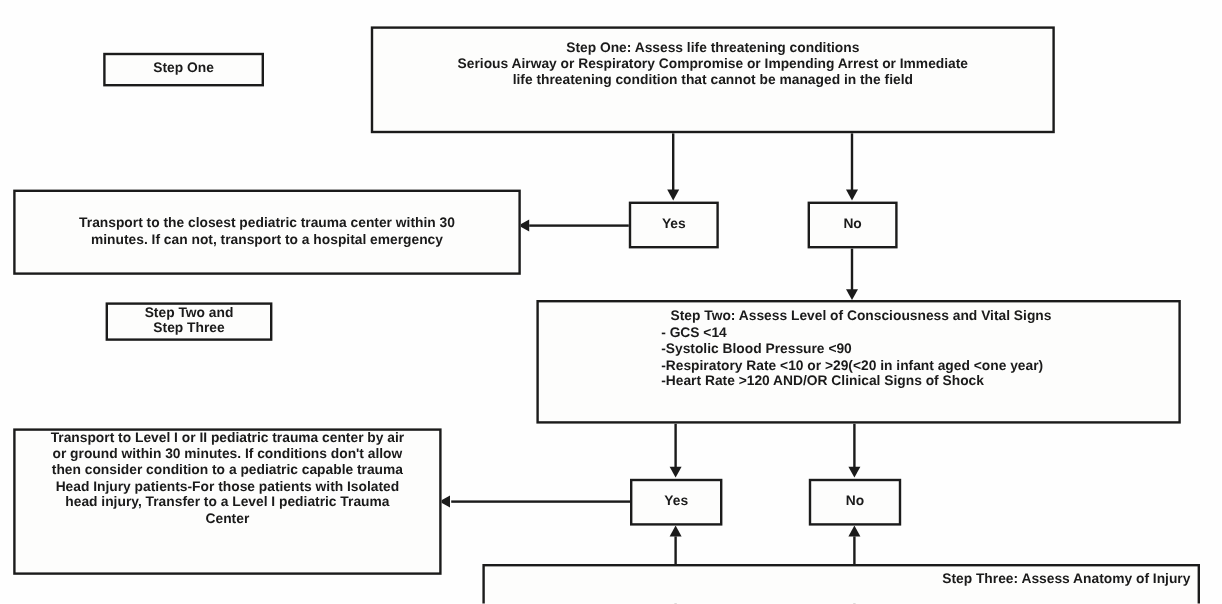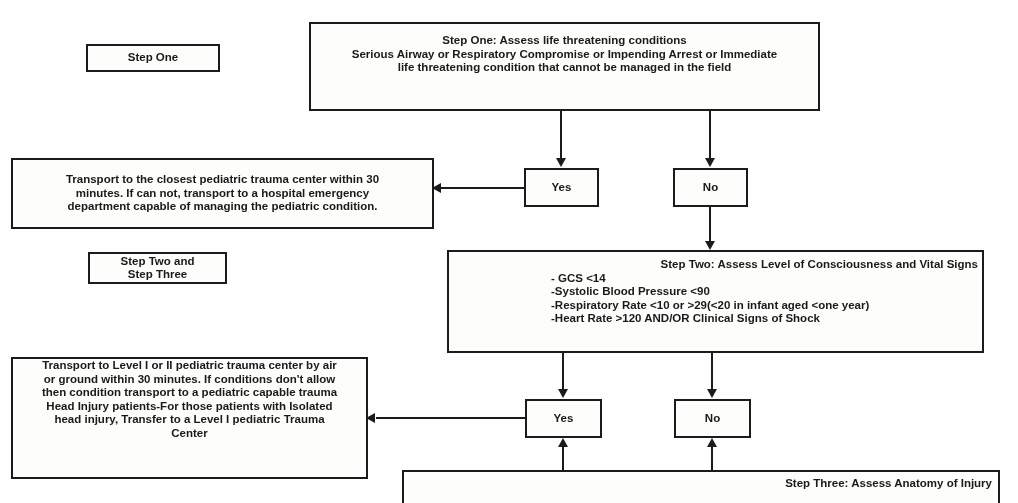--- a/index.html
+++ b/index.html
@@ -38,36 +38,36 @@
     font-size: 11.5px;
     line-height: 13.5px;
     font-weight: bold;
     padding: 2px 4px;
     z-index: 3;
   }
   .box .ln { display: block; width: 100%; }
 
   
   #step-one-label   { left: 86px;  top: 44px;  width: 134px; height: 28px; }
-  #step-one-box     { left: 309px; top: 22px;  width: 511px; height: 89px;
+  #step-one-box     { left: 309px; top: 22px;  width: 570px; height: 89px;
                       justify-content: flex-start; padding-top: 10px; }
   #step-one-box .hd { font-weight: bold; }
   #step-one-box .bd { font-weight: bold; }
 
   #transport-one    { left: 11px;  top: 158px; width: 423px; height: 71px; }
 
   #yes-one          { left: 524px; top: 168px; width: 75px; height: 39px; }
   #no-one           { left: 673px; top: 168px; width: 75px; height: 39px; }
 
   #step-two-label   { left: 88px;  top: 252px; width: 139px; height: 32px; }
 
   #step-two-box     { left: 447px; top: 250px; width: 537px; height: 103px;
                       align-items: stretch; justify-content: flex-start;
                       padding: 6px 6px 4px 6px; text-align: left; }
-  #step-two-box .hd { text-align: right; padding-left: 2px; }
+  #step-two-box .hd { text-align: center; padding-left: 2px; }
   #step-two-box .it { text-align: left; padding-left: 96px; }
 
   #transport-two    { left: 11px;  top: 357px; width: 357px; height: 122px;
                       justify-content: flex-start; padding-top: 0; }
 
   #yes-two          { left: 525px; top: 399px; width: 77px; height: 39px; }
   #no-two           { left: 674px; top: 399px; width: 77px; height: 39px; }
 
   #step-three-box   { left: 402px; top: 470px; width: 598px; height: 60px;
                       align-items: flex-start; justify-content: flex-start;
@@ -131,21 +131,20 @@
   <div class="box" id="no-one">
     <span class="ln">No</span>
   </div>
 
   <div class="hline" style="left:441px; top:187px; width:84px;"></div>
   <div class="arrow-left" style="left:432px; top:183px;"></div>
 
   <div class="box" id="transport-one">
     <span class="ln">Transport to the closest pediatric trauma center within 30</span>
     <span class="ln">minutes. If can not, transport to a hospital emergency</span>
-    <span class="ln">department capable of managing the pediatric condition.</span>
   </div>
 
   <div class="vline" style="left:709px; top:207px; height:35px;"></div>
   <div class="arrow-down" style="left:705px; top:241px;"></div>
 
   <div class="box" id="step-two-label">
     <span class="ln">Step Two and</span>
     <span class="ln">Step Three</span>
   </div>
 
@@ -169,21 +168,21 @@
   <div class="box" id="no-two">
     <span class="ln">No</span>
   </div>
 
   <div class="hline" style="left:376px; top:417px; width:150px;"></div>
   <div class="arrow-left" style="left:366px; top:413px;"></div>
 
   <div class="box" id="transport-two">
     <span class="ln">Transport to Level I or II pediatric trauma center by air</span>
     <span class="ln">or ground within 30 minutes. If conditions don't allow</span>
-    <span class="ln">then condition transport to a pediatric capable trauma</span>
+    <span class="ln">then consider condition to a pediatric capable trauma</span>
     <span class="ln">Head Injury patients-For those patients with Isolated</span>
     <span class="ln">head injury, Transfer to a Level I pediatric Trauma</span>
     <span class="ln">Center</span>
   </div>
 
   <div class="vline" style="left:562px; top:447px; height:56px;"></div>
   <div class="arrow-up" style="left:558px; top:438px;"></div>
 
   <div class="vline" style="left:711px; top:447px; height:56px;"></div>
   <div class="arrow-up" style="left:707px; top:438px;"></div>

